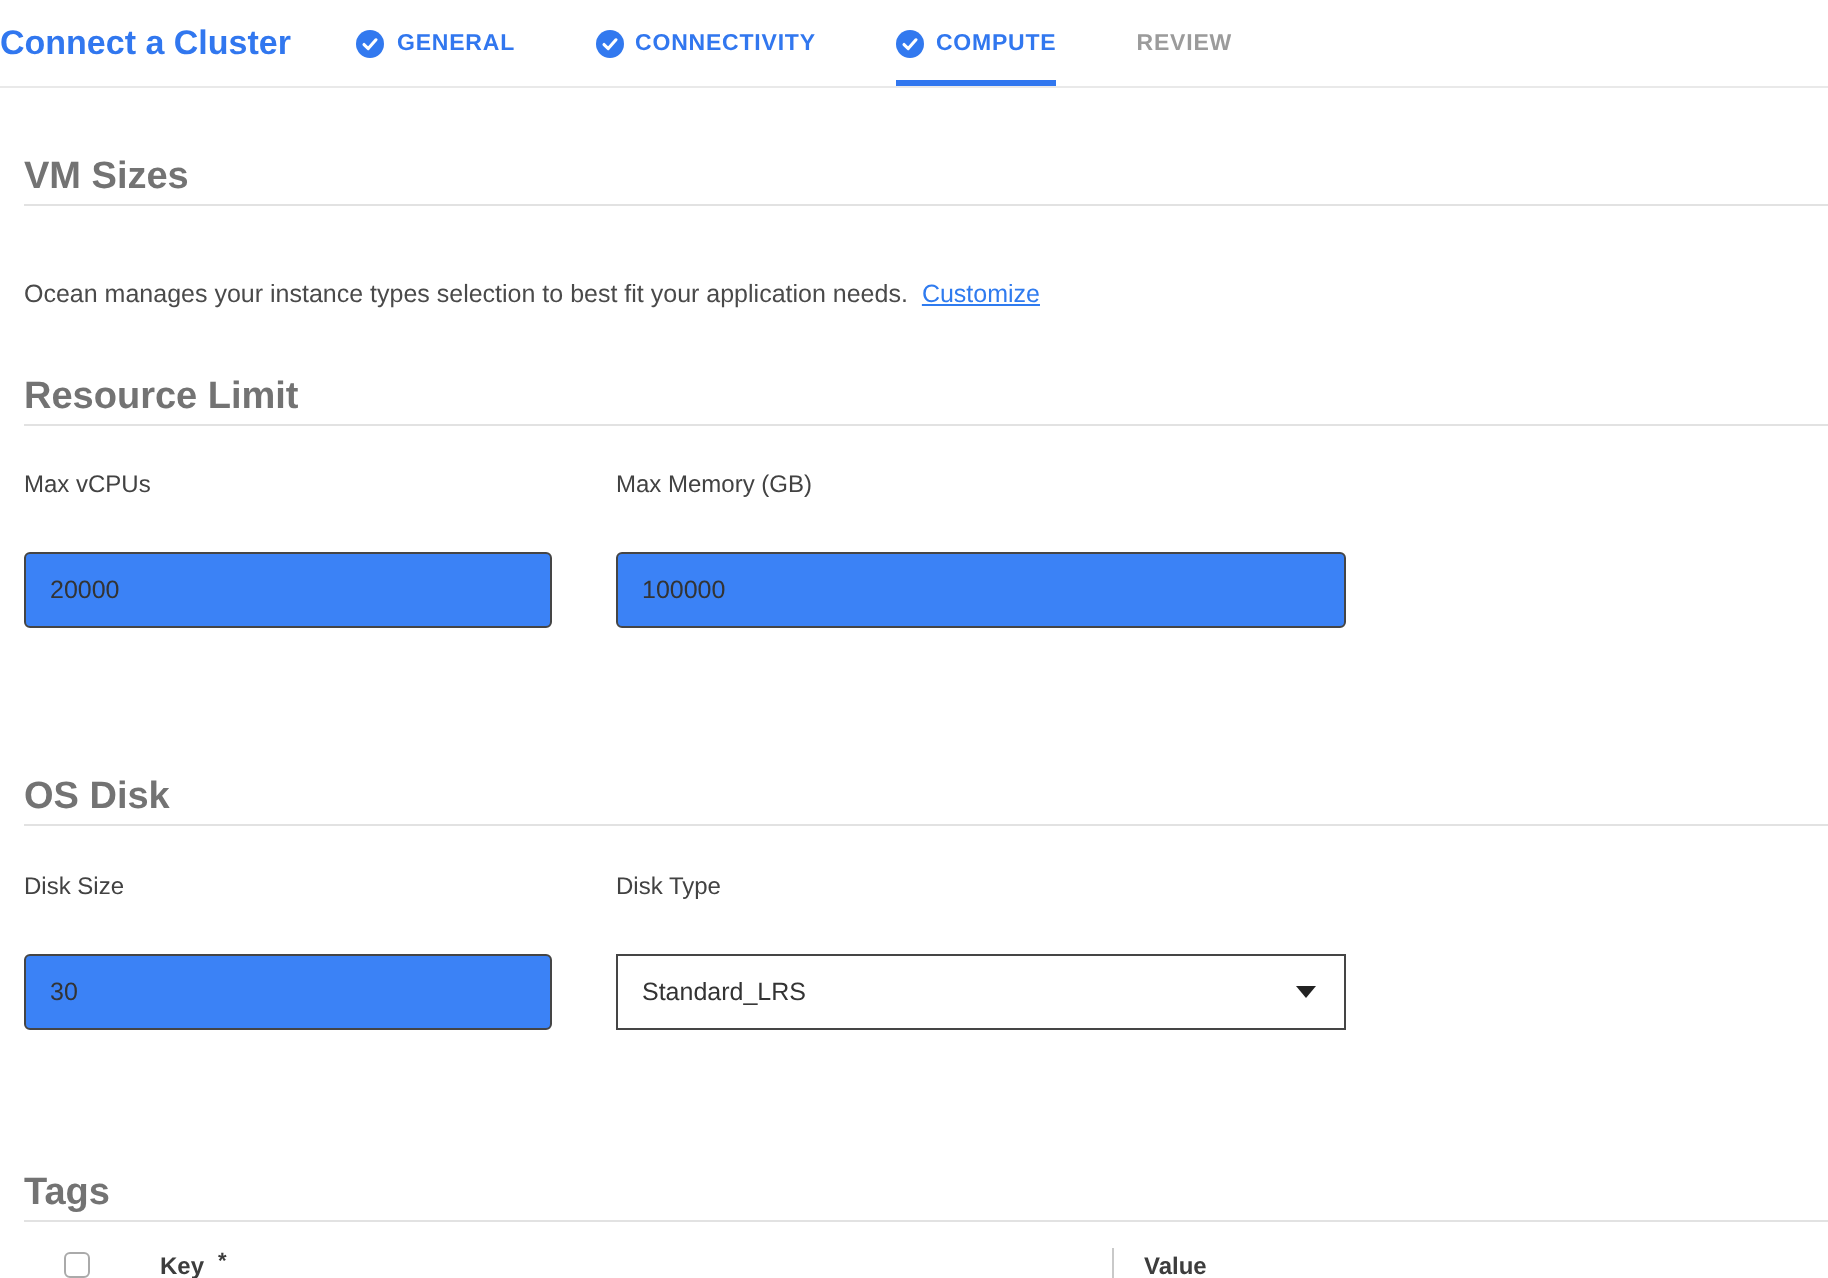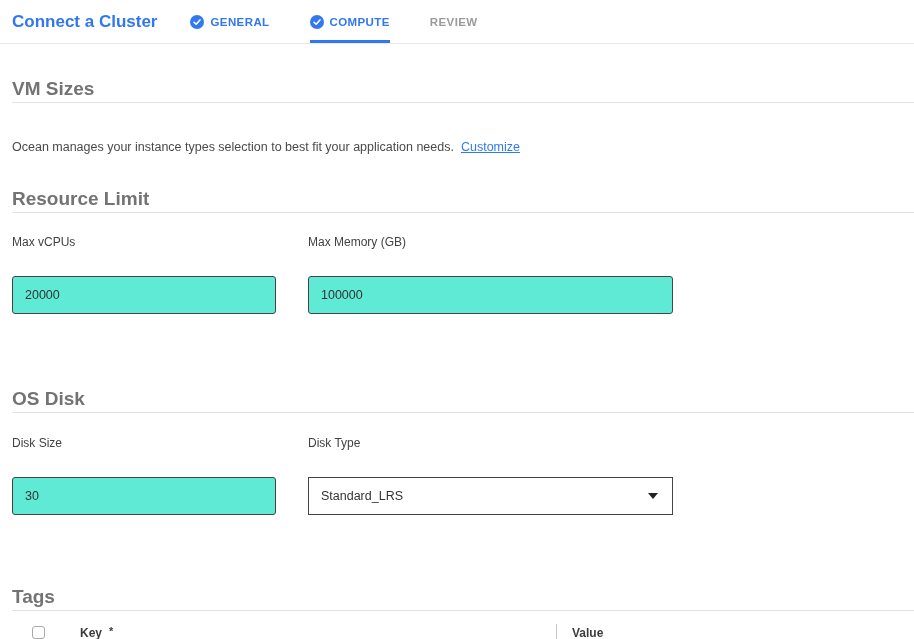--- a/index.html
+++ b/index.html
@@ -9,21 +9,21 @@
     background: #ffffff;
     color: #4a4a4a;
   }
 
   
   .header {
     display: flex;
     align-items: center;
     height: 44px;
     border-bottom: 1px solid #e9e9e9;
-    padding-left: 12px;
+    padding-left: 0;
   }
   .title {
     font-size: 17px;
     font-weight: 700;
     color: #3177ef;
     margin-right: 33px;
     white-space: nowrap;
   }
   .tabs { display: flex; height: 100%; }
   .tab {
@@ -91,21 +91,21 @@
   }
   .txt-input {
     margin-top: 15px;
     height: 38px;
     border: 1px solid #454545;
     border-radius: 3px;
     padding: 0 12px;
     font-family: "Liberation Sans", sans-serif;
     font-size: 12.5px;
     color: #333333;
-    background: #5eead4;
+    background: #3b82f6;
     width: 100%;
     outline: none;
   }
   .select {
     position: relative;
     margin-top: 15px;
     height: 38px;
     border: 1px solid #454545;
     border-radius: 0;
     padding: 0 12px;
@@ -178,20 +178,29 @@
     <nav class="tabs">
       <div class="tab done">
         <span class="check">
           <svg width="14" height="14" viewBox="0 0 16 16">
               <circle cx="8" cy="8" r="8" fill="#3279ef"></circle>
               <path d="M4.6 8.3 L7 10.6 L11.4 5.6" stroke="#ffffff" stroke-width="1.8" fill="none" stroke-linecap="round" stroke-linejoin="round"></path>
             </svg>
         </span>
         <span>GENERAL</span>
       </div>
+      <div class="tab done">
+        <span class="check">
+          <svg width="14" height="14" viewBox="0 0 16 16">
+              <circle cx="8" cy="8" r="8" fill="#3279ef"></circle>
+              <path d="M4.6 8.3 L7 10.6 L11.4 5.6" stroke="#ffffff" stroke-width="1.8" fill="none" stroke-linecap="round" stroke-linejoin="round"></path>
+            </svg>
+        </span>
+        <span>CONNECTIVITY</span>
+      </div>
       <div class="tab done active">
         <span class="check">
           <svg width="14" height="14" viewBox="0 0 16 16">
               <circle cx="8" cy="8" r="8" fill="#3279ef"></circle>
               <path d="M4.6 8.3 L7 10.6 L11.4 5.6" stroke="#ffffff" stroke-width="1.8" fill="none" stroke-linecap="round" stroke-linejoin="round"></path>
             </svg>
         </span>
         <span>COMPUTE</span>
       </div>
       <div class="tab pending">

